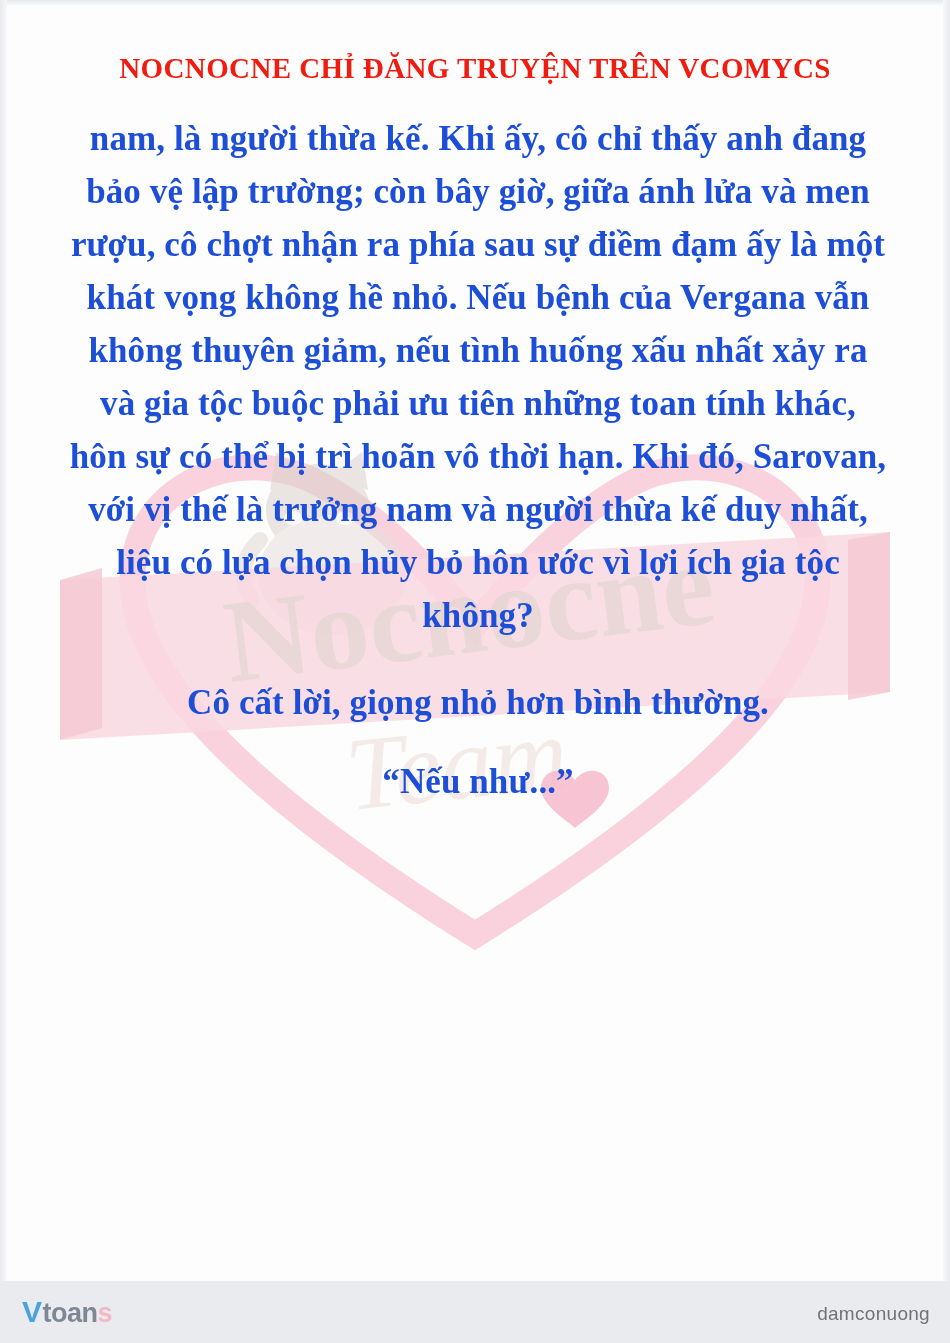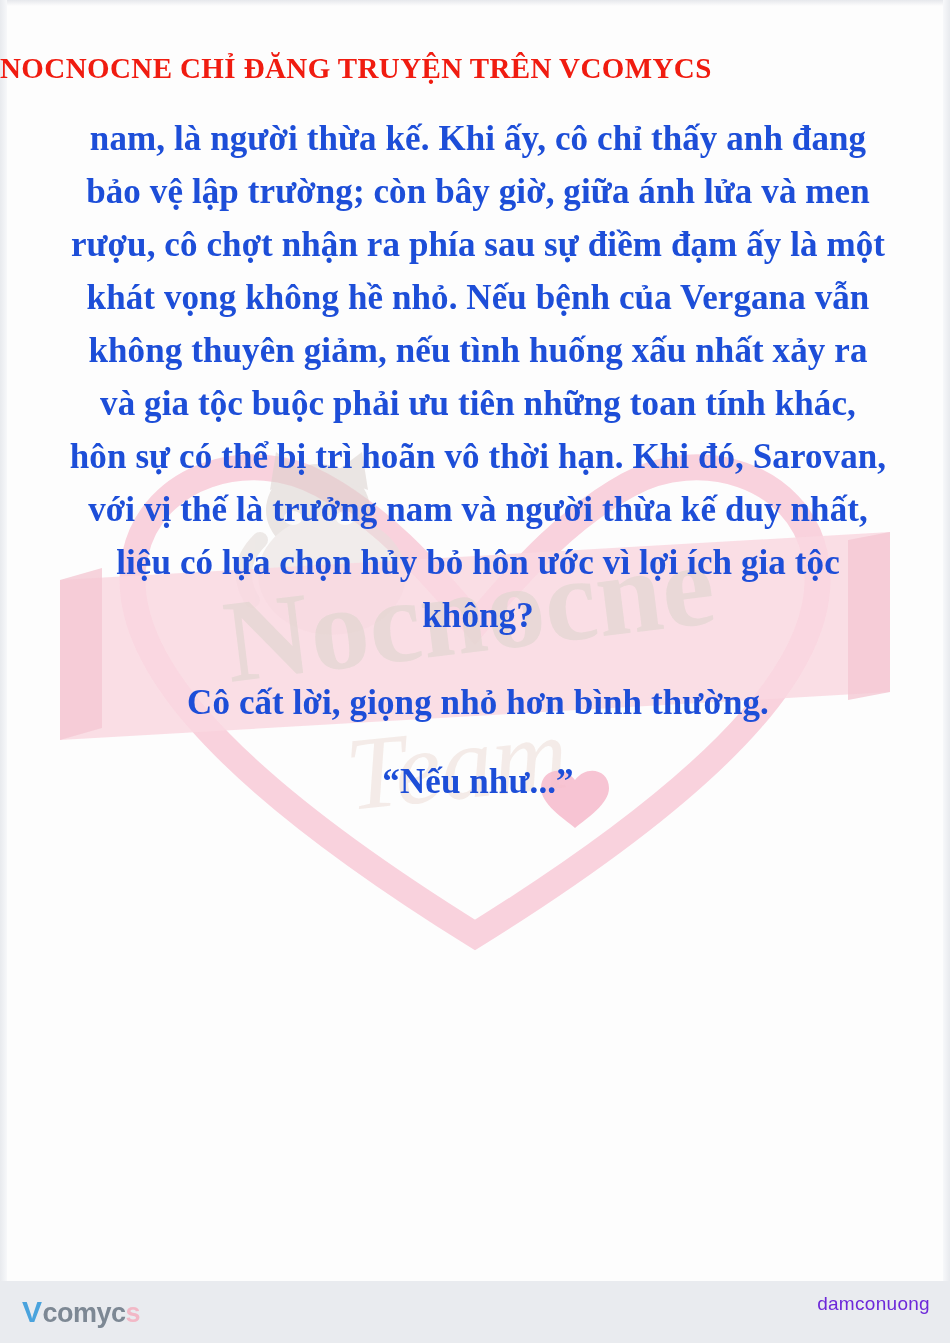--- a/index.html
+++ b/index.html
@@ -53,20 +53,21 @@
     pointer-events: none;
     opacity: 0.75;
   }
 
   
   .header-title {
     position: absolute;
     left: 0;
     top: 52px;
     width: 950px;
+    text-align: center;
     color: #f01c10;
     font-family: "Liberation Serif", serif;
     font-weight: bold;
     font-size: 29px;
     letter-spacing: 0.4px;
     white-space: nowrap;
   }
 
   
   .content {
@@ -113,24 +114,24 @@
     color: #4aa3dd;
     font-size: 30px;
     margin-right: 1px;
   }
   .brand-logo .y {
     color: #f2b8c6;
   }
   .bottom-right-text {
     position: absolute;
     right: 20px;
-    bottom: 28px;
+    bottom: 18px;
     font-family: "Liberation Sans", sans-serif;
     font-size: 19px;
-    color: #6d28d9;
+    color: #737373;
     letter-spacing: 0.3px;
   }
 </style>
 </head>
 <body>
 
 <div class="page">
 
   <div class="page-edge-top"></div>
   <div class="page-edge-left"></div>
@@ -171,19 +172,19 @@
 
   <div class="content">
     <p class="para lead">nam, là người thừa kế. Khi ấy, cô chỉ thấy anh đang bảo vệ lập trường; còn bây giờ, giữa ánh lửa và men rượu, cô chợt nhận ra phía sau sự điềm đạm ấy là một khát vọng không hề nhỏ. Nếu bệnh của Vergana vẫn không thuyên giảm, nếu tình huống xấu nhất xảy ra và gia tộc buộc phải ưu tiên những toan tính khác, hôn sự có thể bị trì hoãn vô thời hạn. Khi đó, Sarovan, với vị thế là trưởng nam và người thừa kế duy nhất, liệu có lựa chọn hủy bỏ hôn ước vì lợi ích gia tộc không?</p>
     <p class="para tight">Cô cất lời, giọng nhỏ hơn bình thường.</p>
     <p class="para tight">“Nếu như...”</p>
   </div>
 
   <div class="bottom-bar">
     <div class="brand-logo">
       <span class="v">V</span>
-        <span>comyc</span>
+        <span>toan</span>
         <span class="y">s</span>
     </div>
     <div class="bottom-right-text">damconuong</div>
   </div>
 
 </div>
 
 </body></html>

